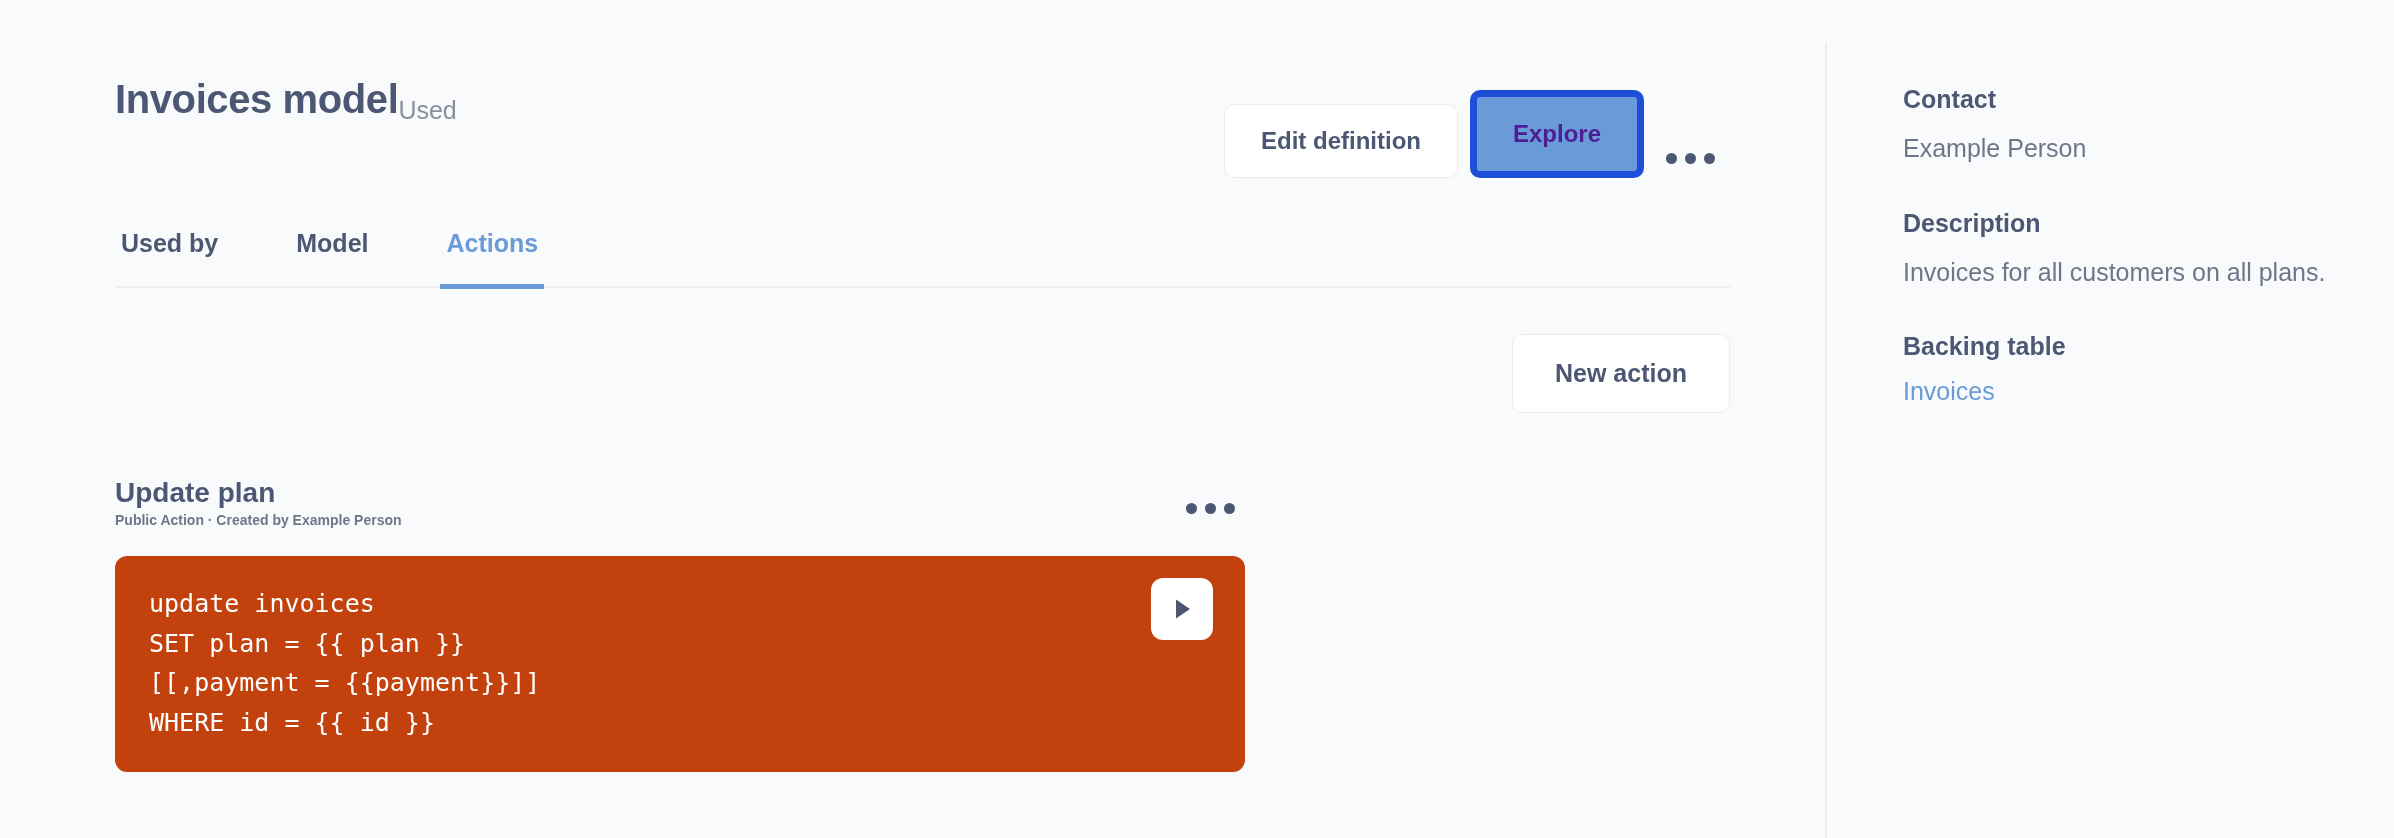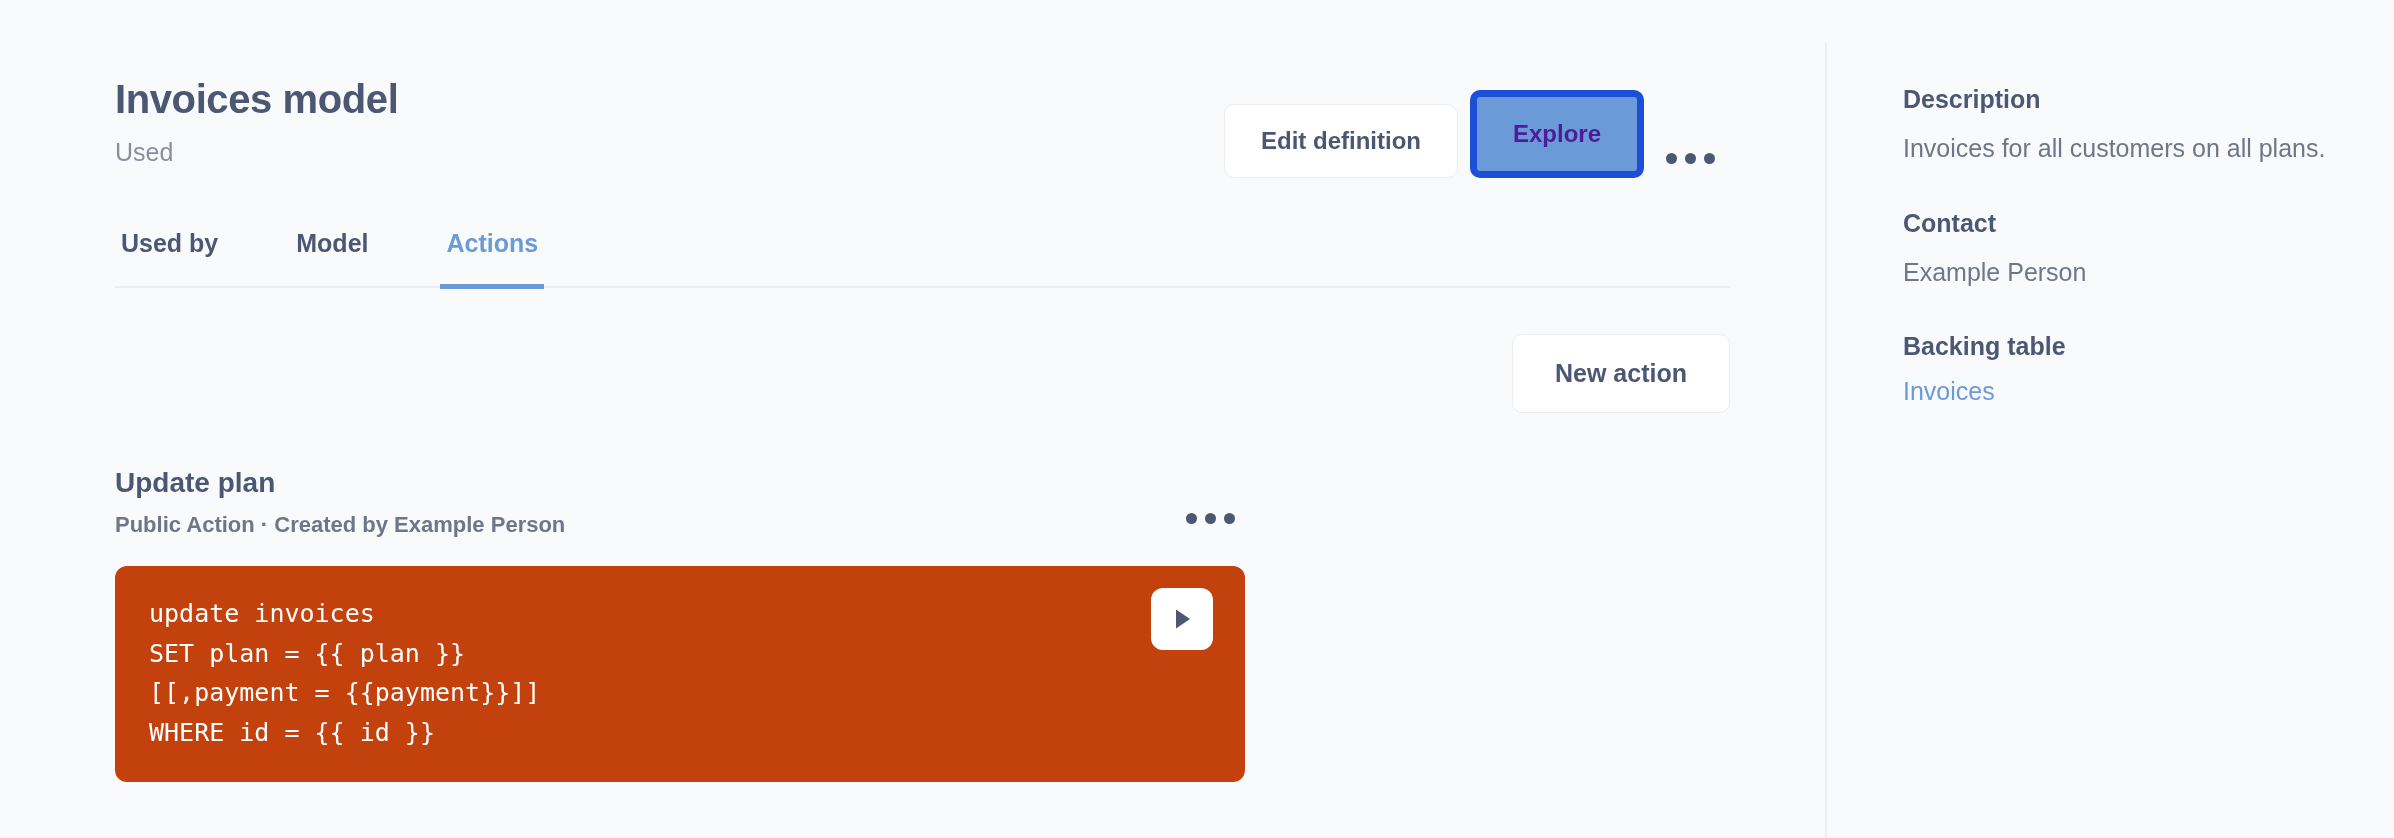--- a/index.html
+++ b/index.html
@@ -31,21 +31,21 @@
     padding: 0 0 0 115px;
   }
 
   .header-row {
     display: flex;
     align-items: flex-start;
     justify-content: space-between;
     padding-top: 78px;
     padding-right: 100px;
   }
-  .title-block { display: flex; flex-direction: column; }
+  .title-block { display: flex; flex-direction: row; }
   .page-title {
     font-size: 40px;
     font-weight: bold;
     color: #4c5773;
     letter-spacing: -0.4px;
     line-height: 1.05;
   }
   .page-subtitle {
     font-size: 25px;
     color: #8a8fa0;
@@ -146,24 +146,24 @@
     align-items: flex-end;
     justify-content: space-between;
     width: 1130px;
   }
   .action-title {
     font-size: 28px;
     font-weight: bold;
     color: #4c5773;
   }
   .action-meta {
-    font-size: 22px;
+    font-size: 14px;
     font-weight: bold;
     color: #6f7689;
-    margin-top: 13px;
+    margin-top: 3px;
   }
   .action-menu { margin-top: 22px; }
 
   .code-block {
     position: relative;
     margin-top: 28px;
     width: 1130px;
     box-sizing: border-box;
     background: #c2410c;
     border-radius: 12px;
@@ -281,27 +281,27 @@
             <path d="M9 5.5 L23 15 L9 24.5 Z" fill="#4c5773"></path>
           </svg>
         </button>
       </div>
     </div>
 
   </div>
 
   <div class="sidebar">
     <div class="side-group">
+      <div class="side-h">Contact</div>
+      <div class="side-p">Example Person</div>
+    </div>
+
+    <div class="side-group">
       <div class="side-h">Description</div>
       <div class="side-p">Invoices for all customers on all plans.</div>
-    </div>
-
-    <div class="side-group">
-      <div class="side-h">Contact</div>
-      <div class="side-p">Example Person</div>
     </div>
 
     <div class="side-group">
       <div class="side-h">Backing table</div>
       <a class="side-link">Invoices</a>
     </div>
   </div>
 
 </div>
 

